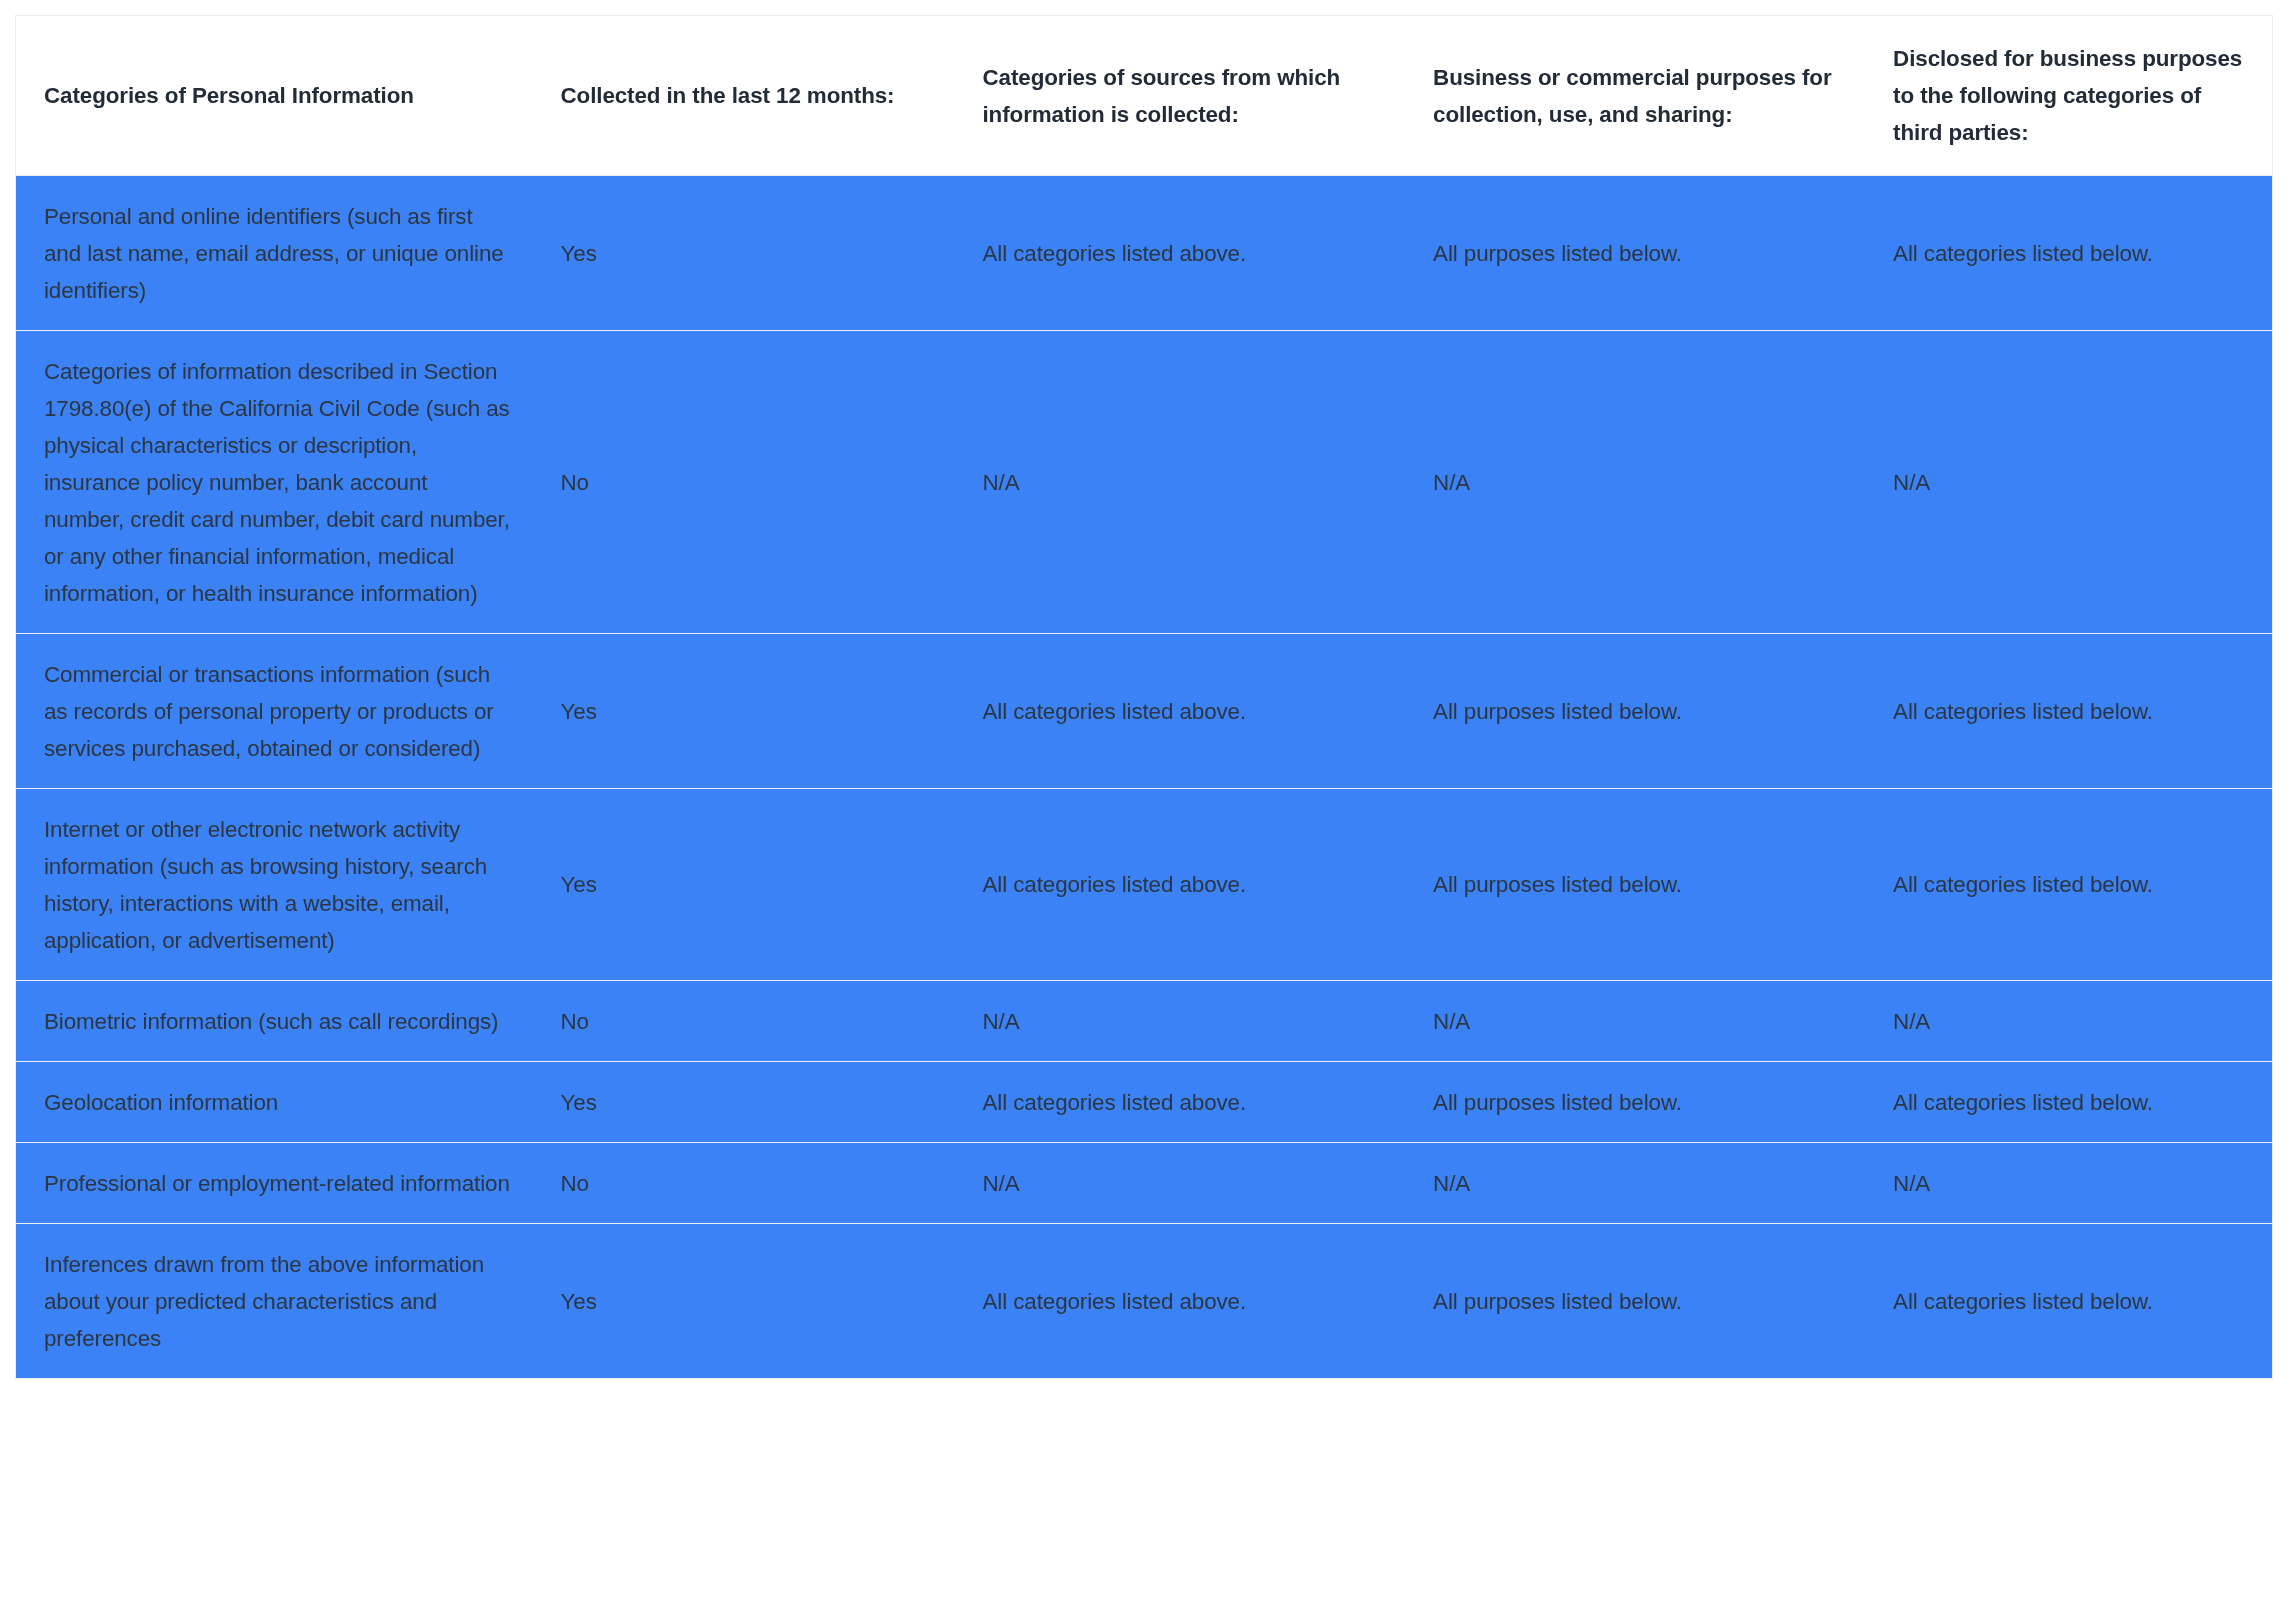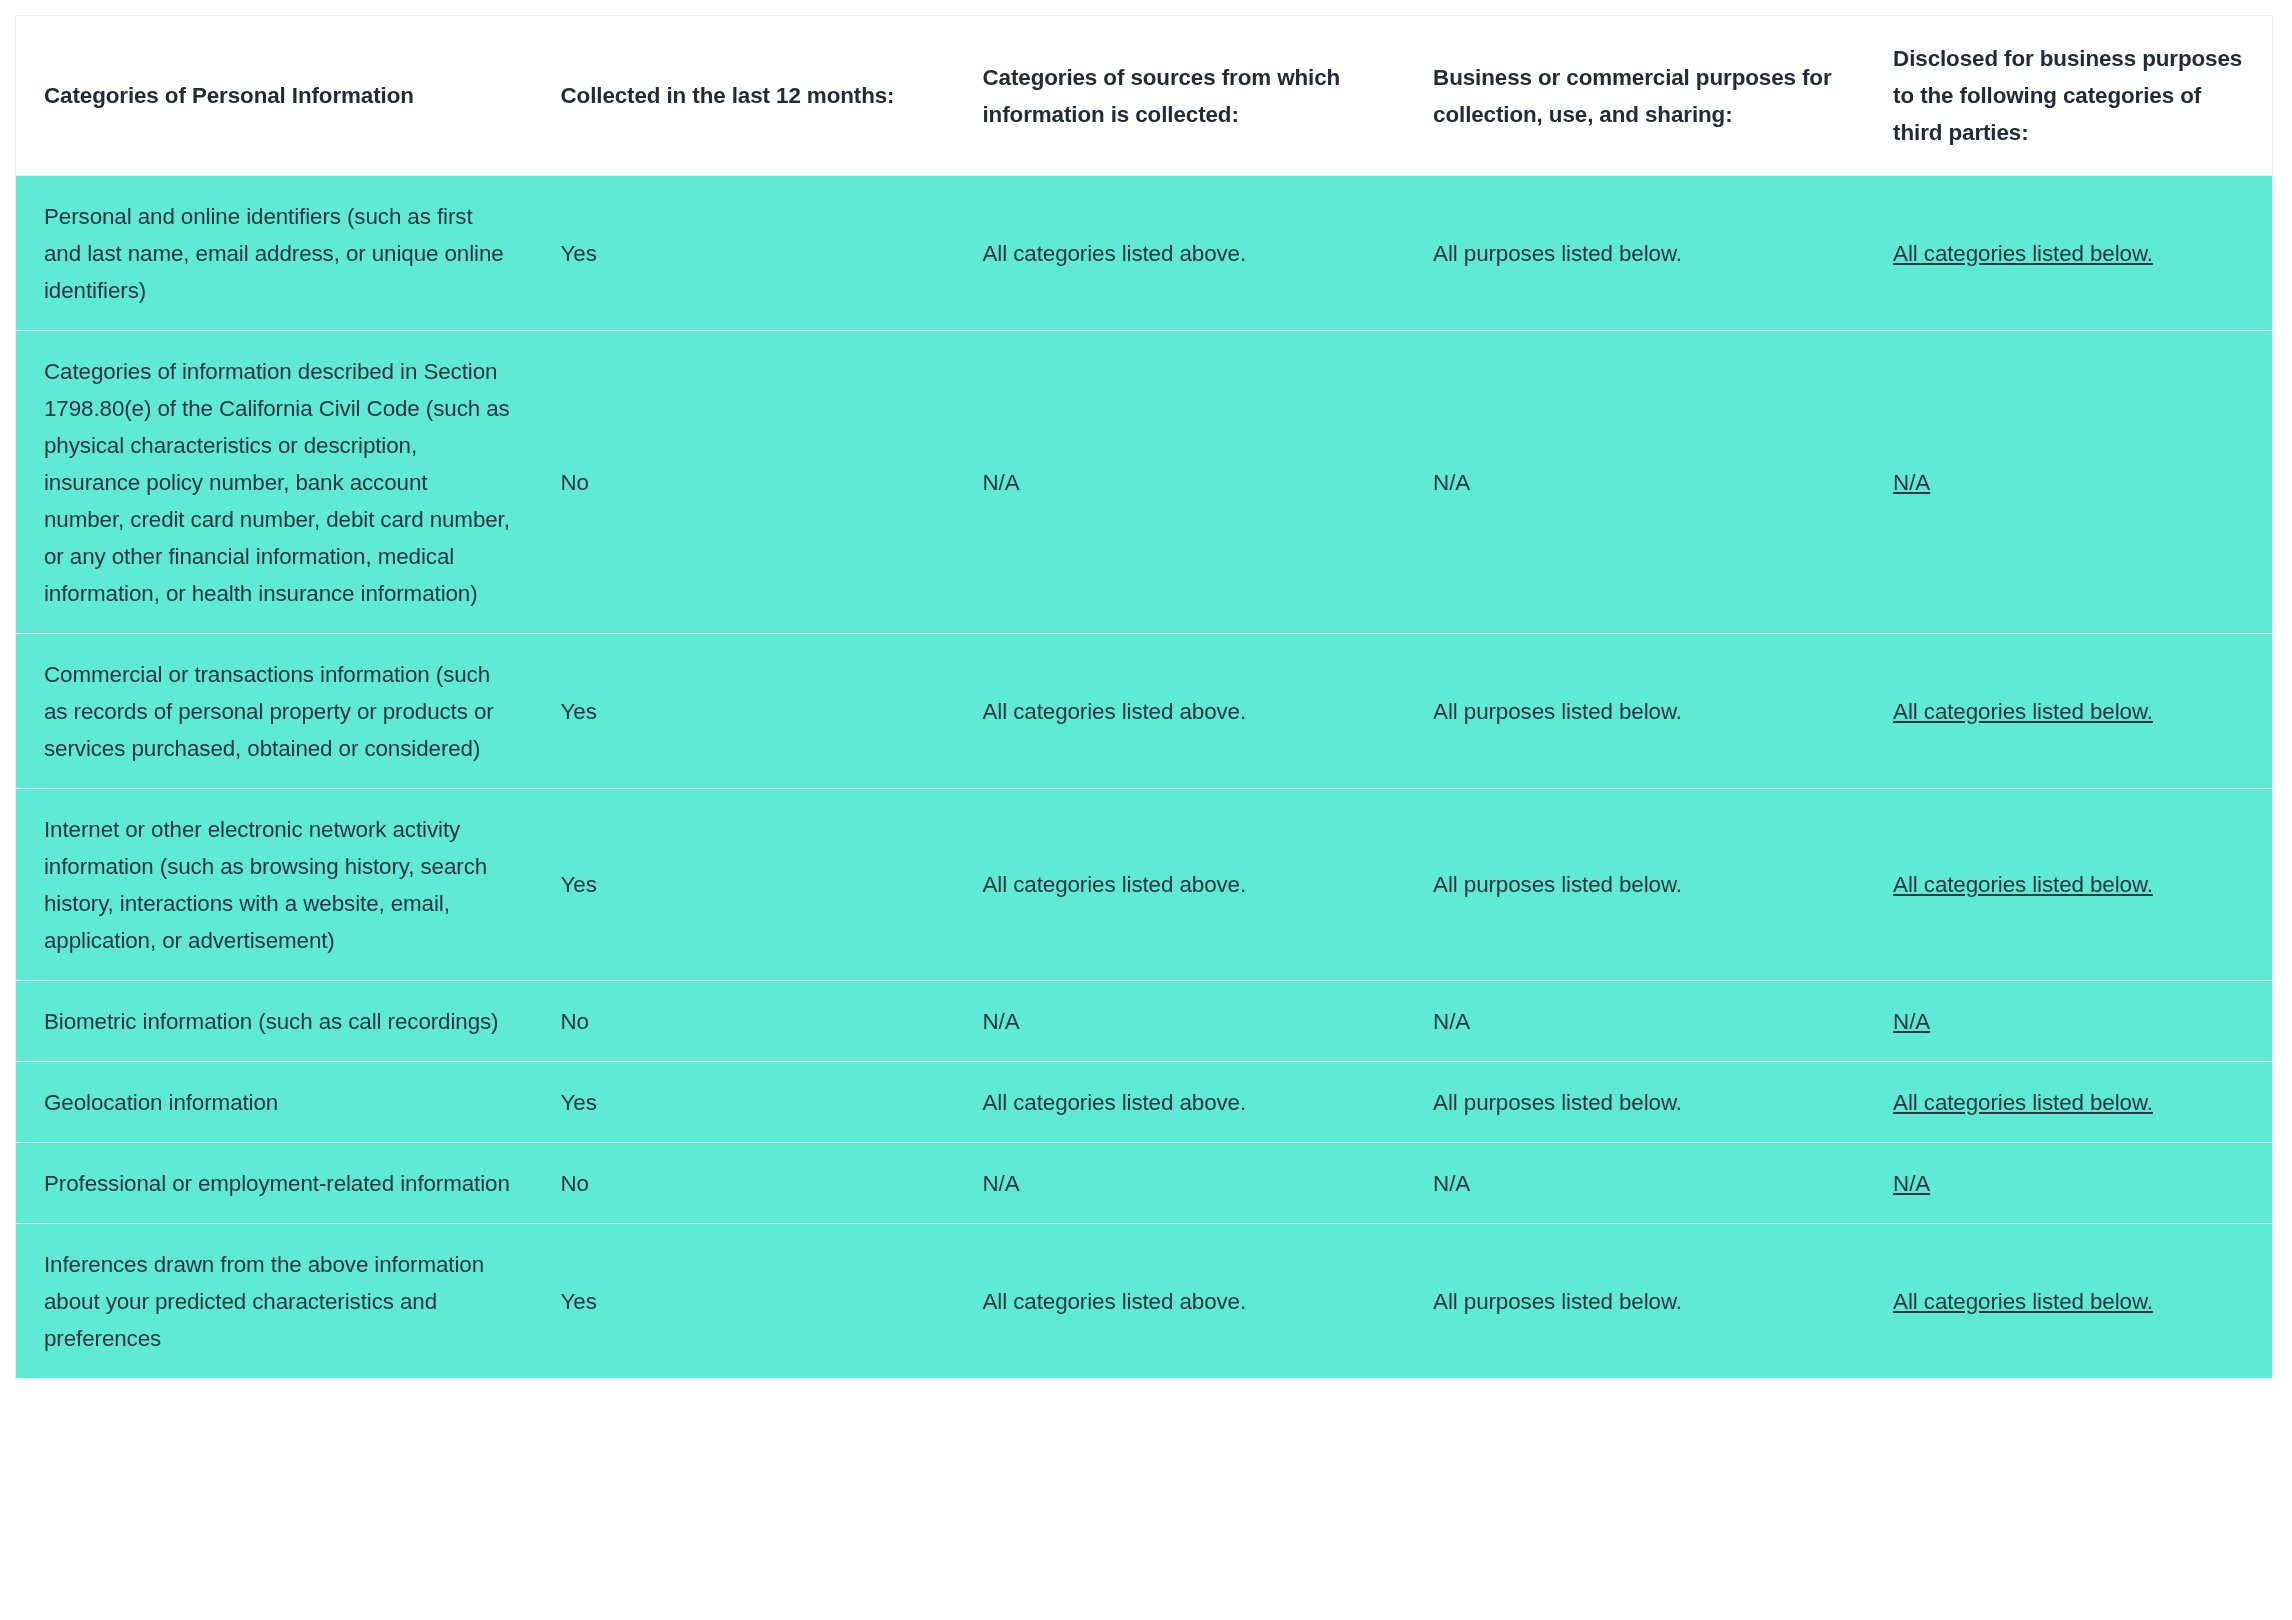--- a/index.html
+++ b/index.html
@@ -54,30 +54,30 @@
 
   tbody td {
     text-align: left;
     vertical-align: middle;
     font-weight: normal;
     font-size: 22.4px;
     line-height: 37px;
     color: #2c3642;
     padding: 21.5px 27px 21.5px 28px;
     border-bottom: 0.9px solid #eceef0;
-    background: #5eead4;
+    background: #3b82f6;
     letter-spacing: -0.1px;
   }
   tbody tr:last-child td { border-bottom: none; }
 
   tbody td.col-1 { padding-left: 28px; padding-right: 30px; }
   tbody td.col-2 { padding-left: 19px; }
   tbody td.col-3 { padding-left: 23px; }
   tbody td.col-4 { padding-left: 20.6px; }
-  tbody td.col-5 { padding-left: 20.6px; padding-right: 18px; text-decoration: underline; }
+  tbody td.col-5 { padding-left: 20.6px; padding-right: 18px; }
 </style>
 </head>
 <body>
 
 <div id="page">
   <table class="pi-table">
     <colgroup>
       <col class="c1">
         <col class="c2">
         <col class="c3">

